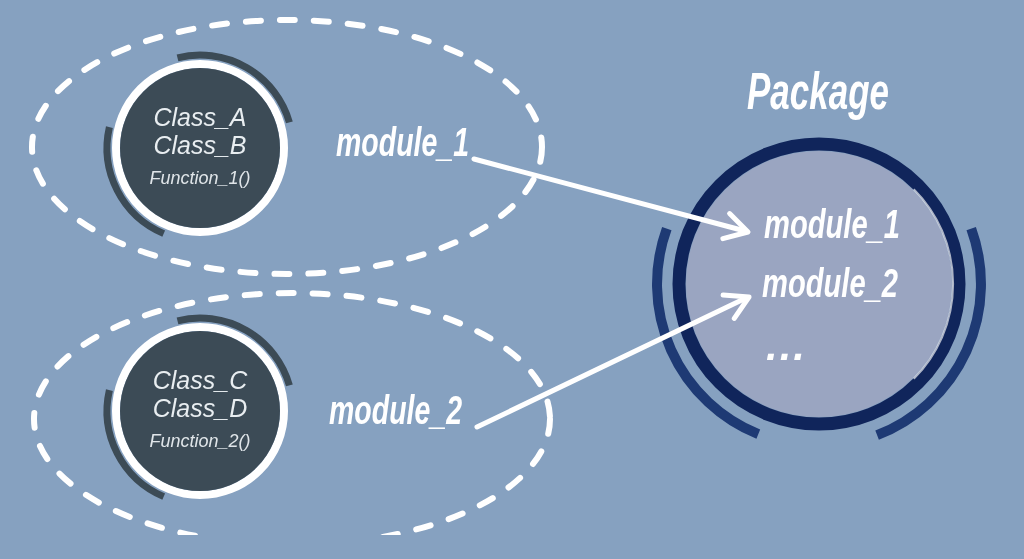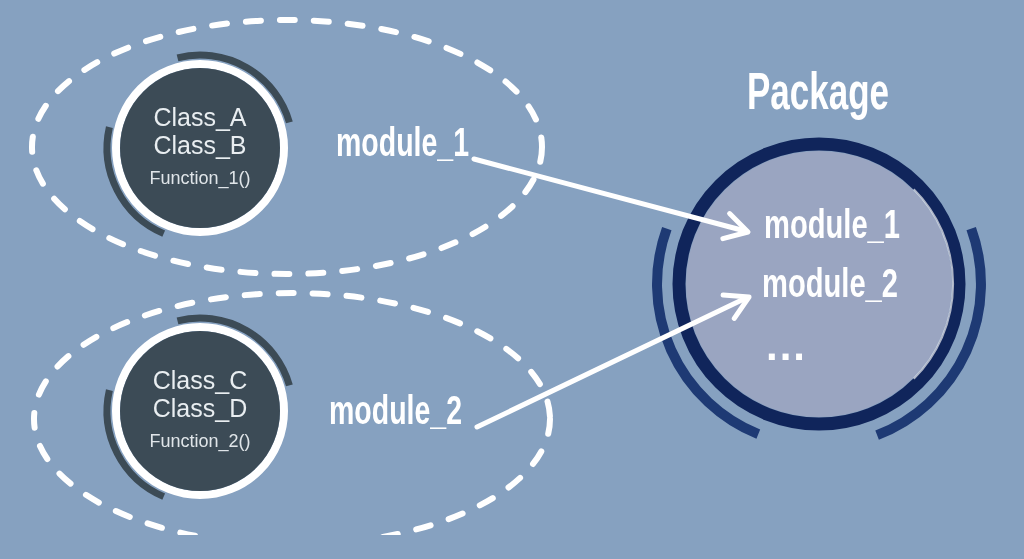--- a/index.html
+++ b/index.html
@@ -1,16 +1,16 @@
 <!DOCTYPE html>
 <html style="--background: #86A1C0; --slate: #3C4B56; --navy: #10255B; --navy-accent: #1E3A74; --package-fill: #9AA5C1; --white: #FFFFFF; --circle-text: #E9EEF1;"><head>
 <meta charset="utf-8">
 <style>
   html,body{margin:0;padding:0;background:#86A1C0;}
-  .stage{width:1024px;height:535px;overflow:hidden;}
+  .stage{width:1024px;height:535px;overflow:hidden;font-style:italic;}
   svg{display:block;font-family:"Liberation Sans", sans-serif;}
   .bg{fill:var(--background,#86A1C0);}
   .dashed-ellipse{fill:none;stroke:var(--white,#fff);stroke-width:6;
                   stroke-dasharray:15 19;stroke-linecap:round;}
   .slate-arc{fill:none;stroke:var(--slate,#3C4B56);stroke-width:7;}
   .class-ring{fill:none;stroke:var(--white,#fff);stroke-width:8;}
   .class-fill{fill:var(--slate,#3C4B56);}
   .class-text{fill:var(--circle-text,#E9EEF1);font-size:25px;text-anchor:middle;}
   .func-text{fill:var(--circle-text,#E9EEF1);font-size:18px;text-anchor:middle;opacity:.95;}
   .module-label{fill:var(--white,#fff);font-size:40px;font-weight:bold;}

